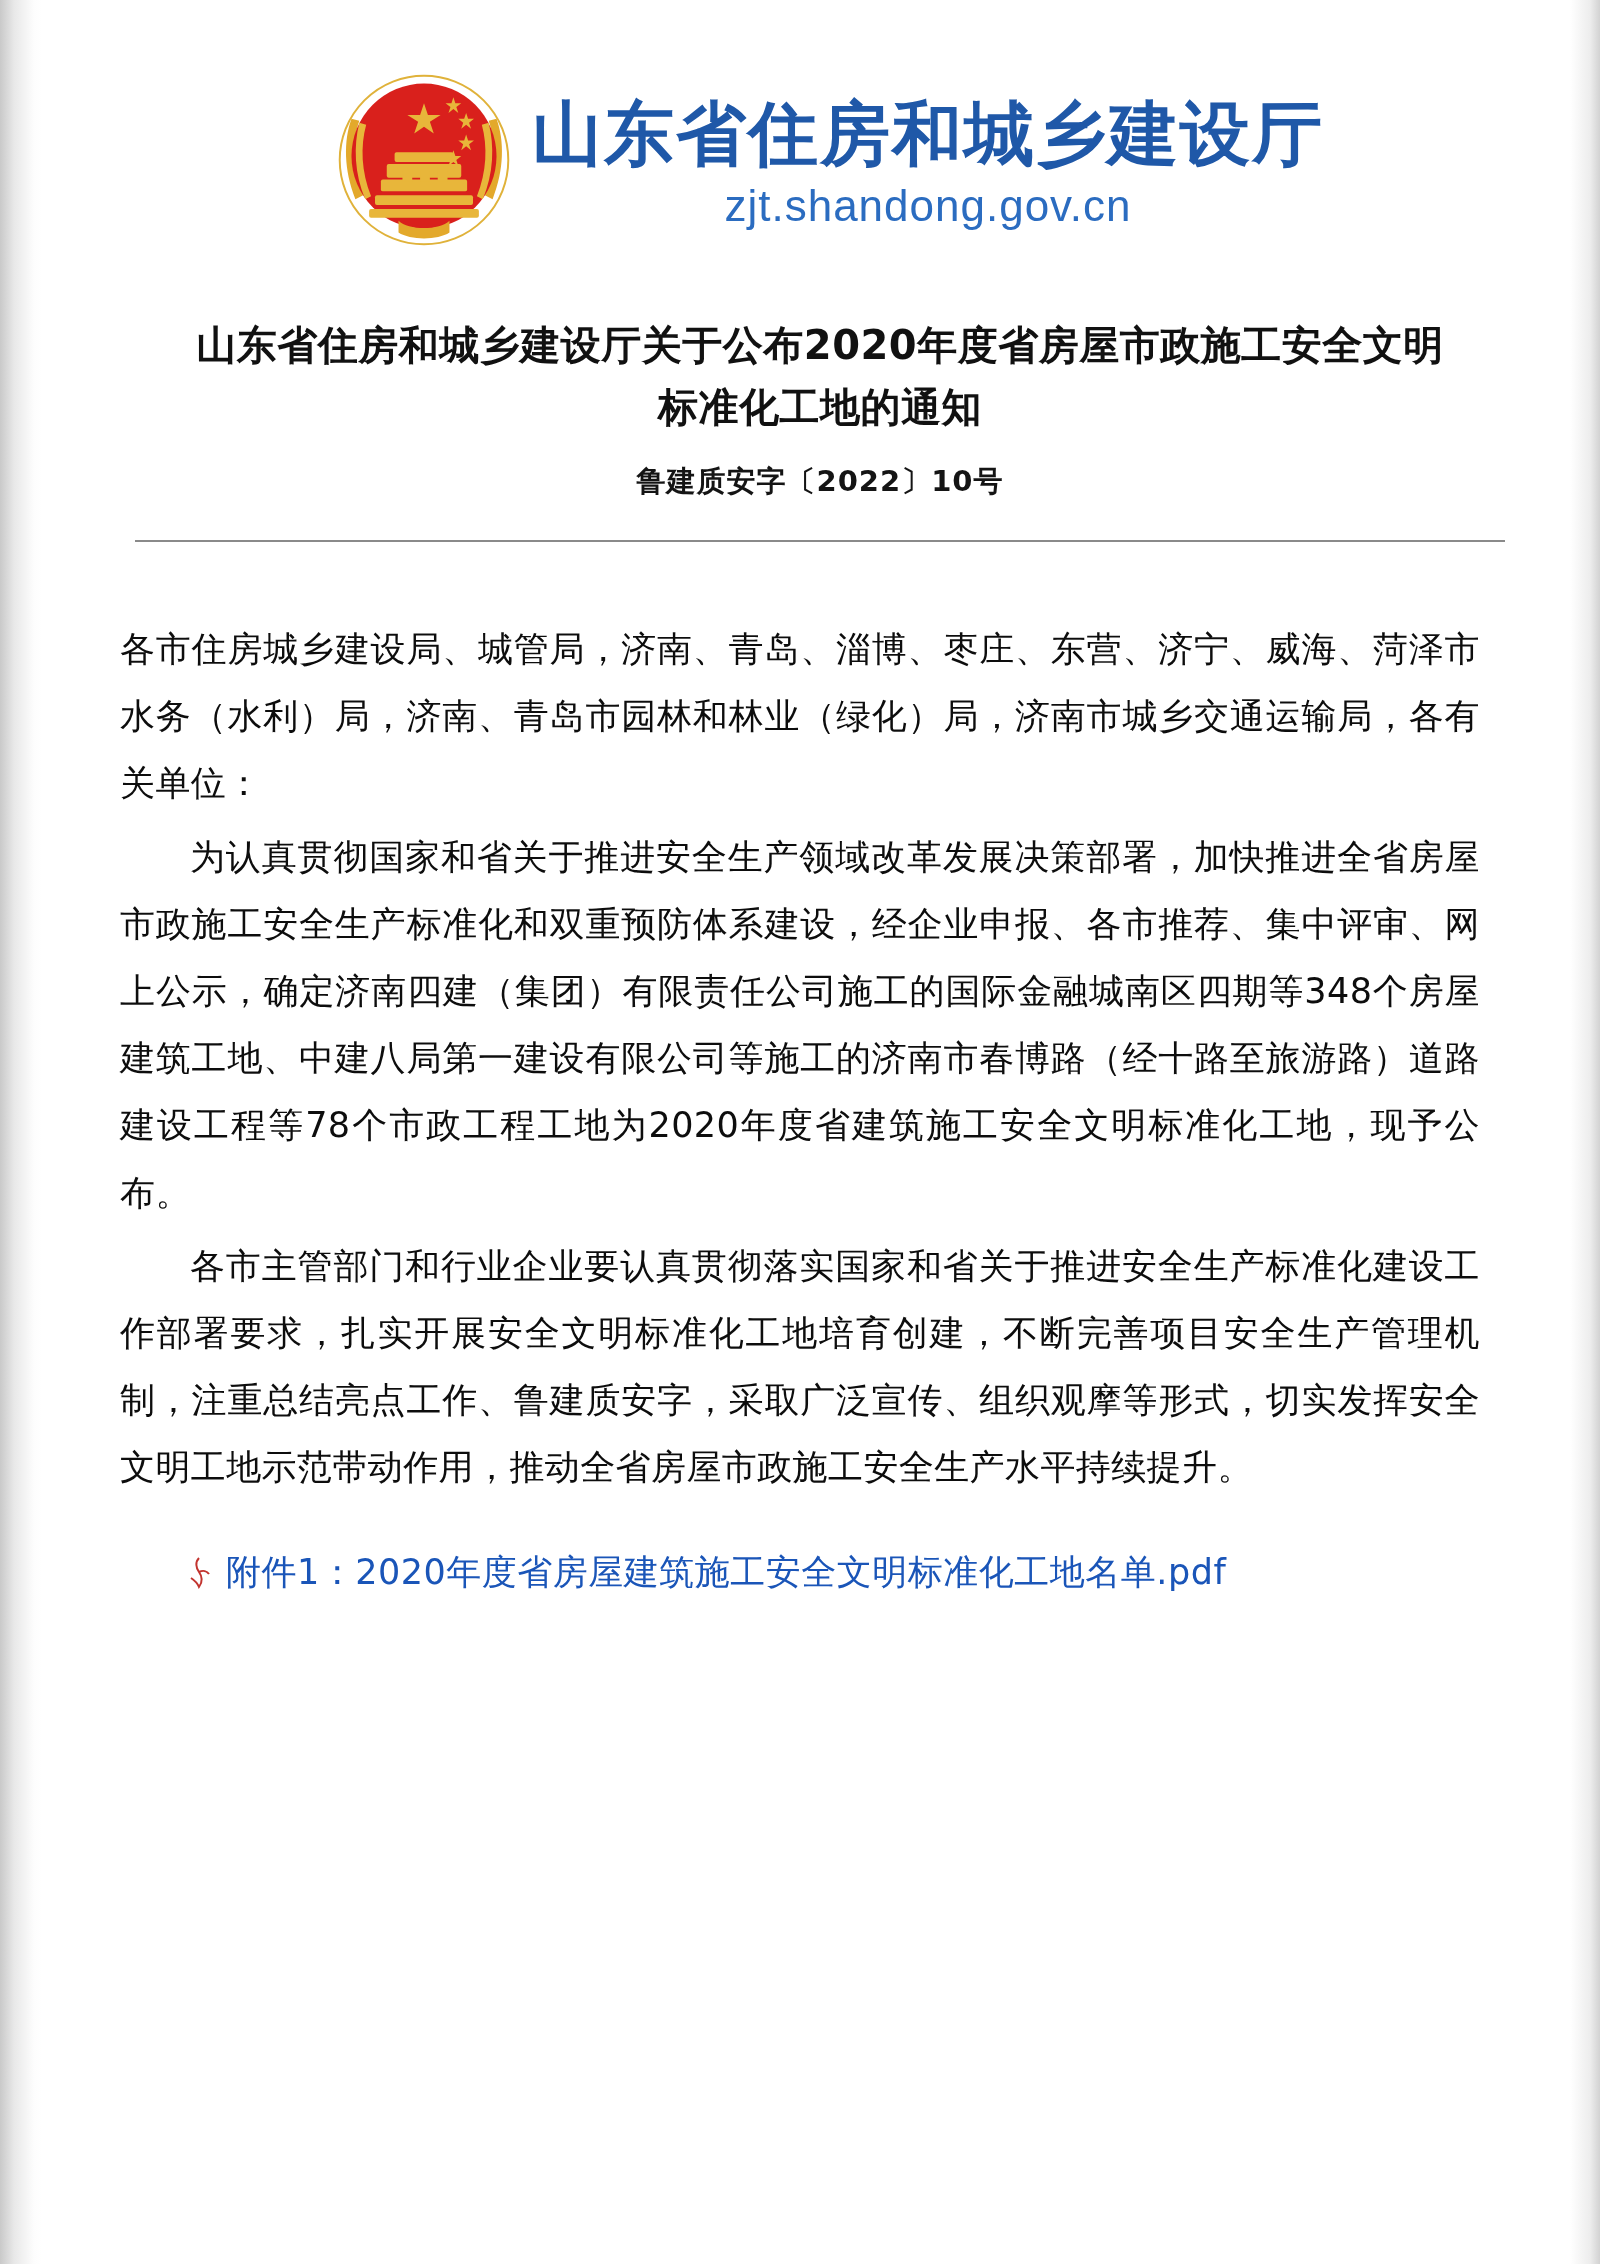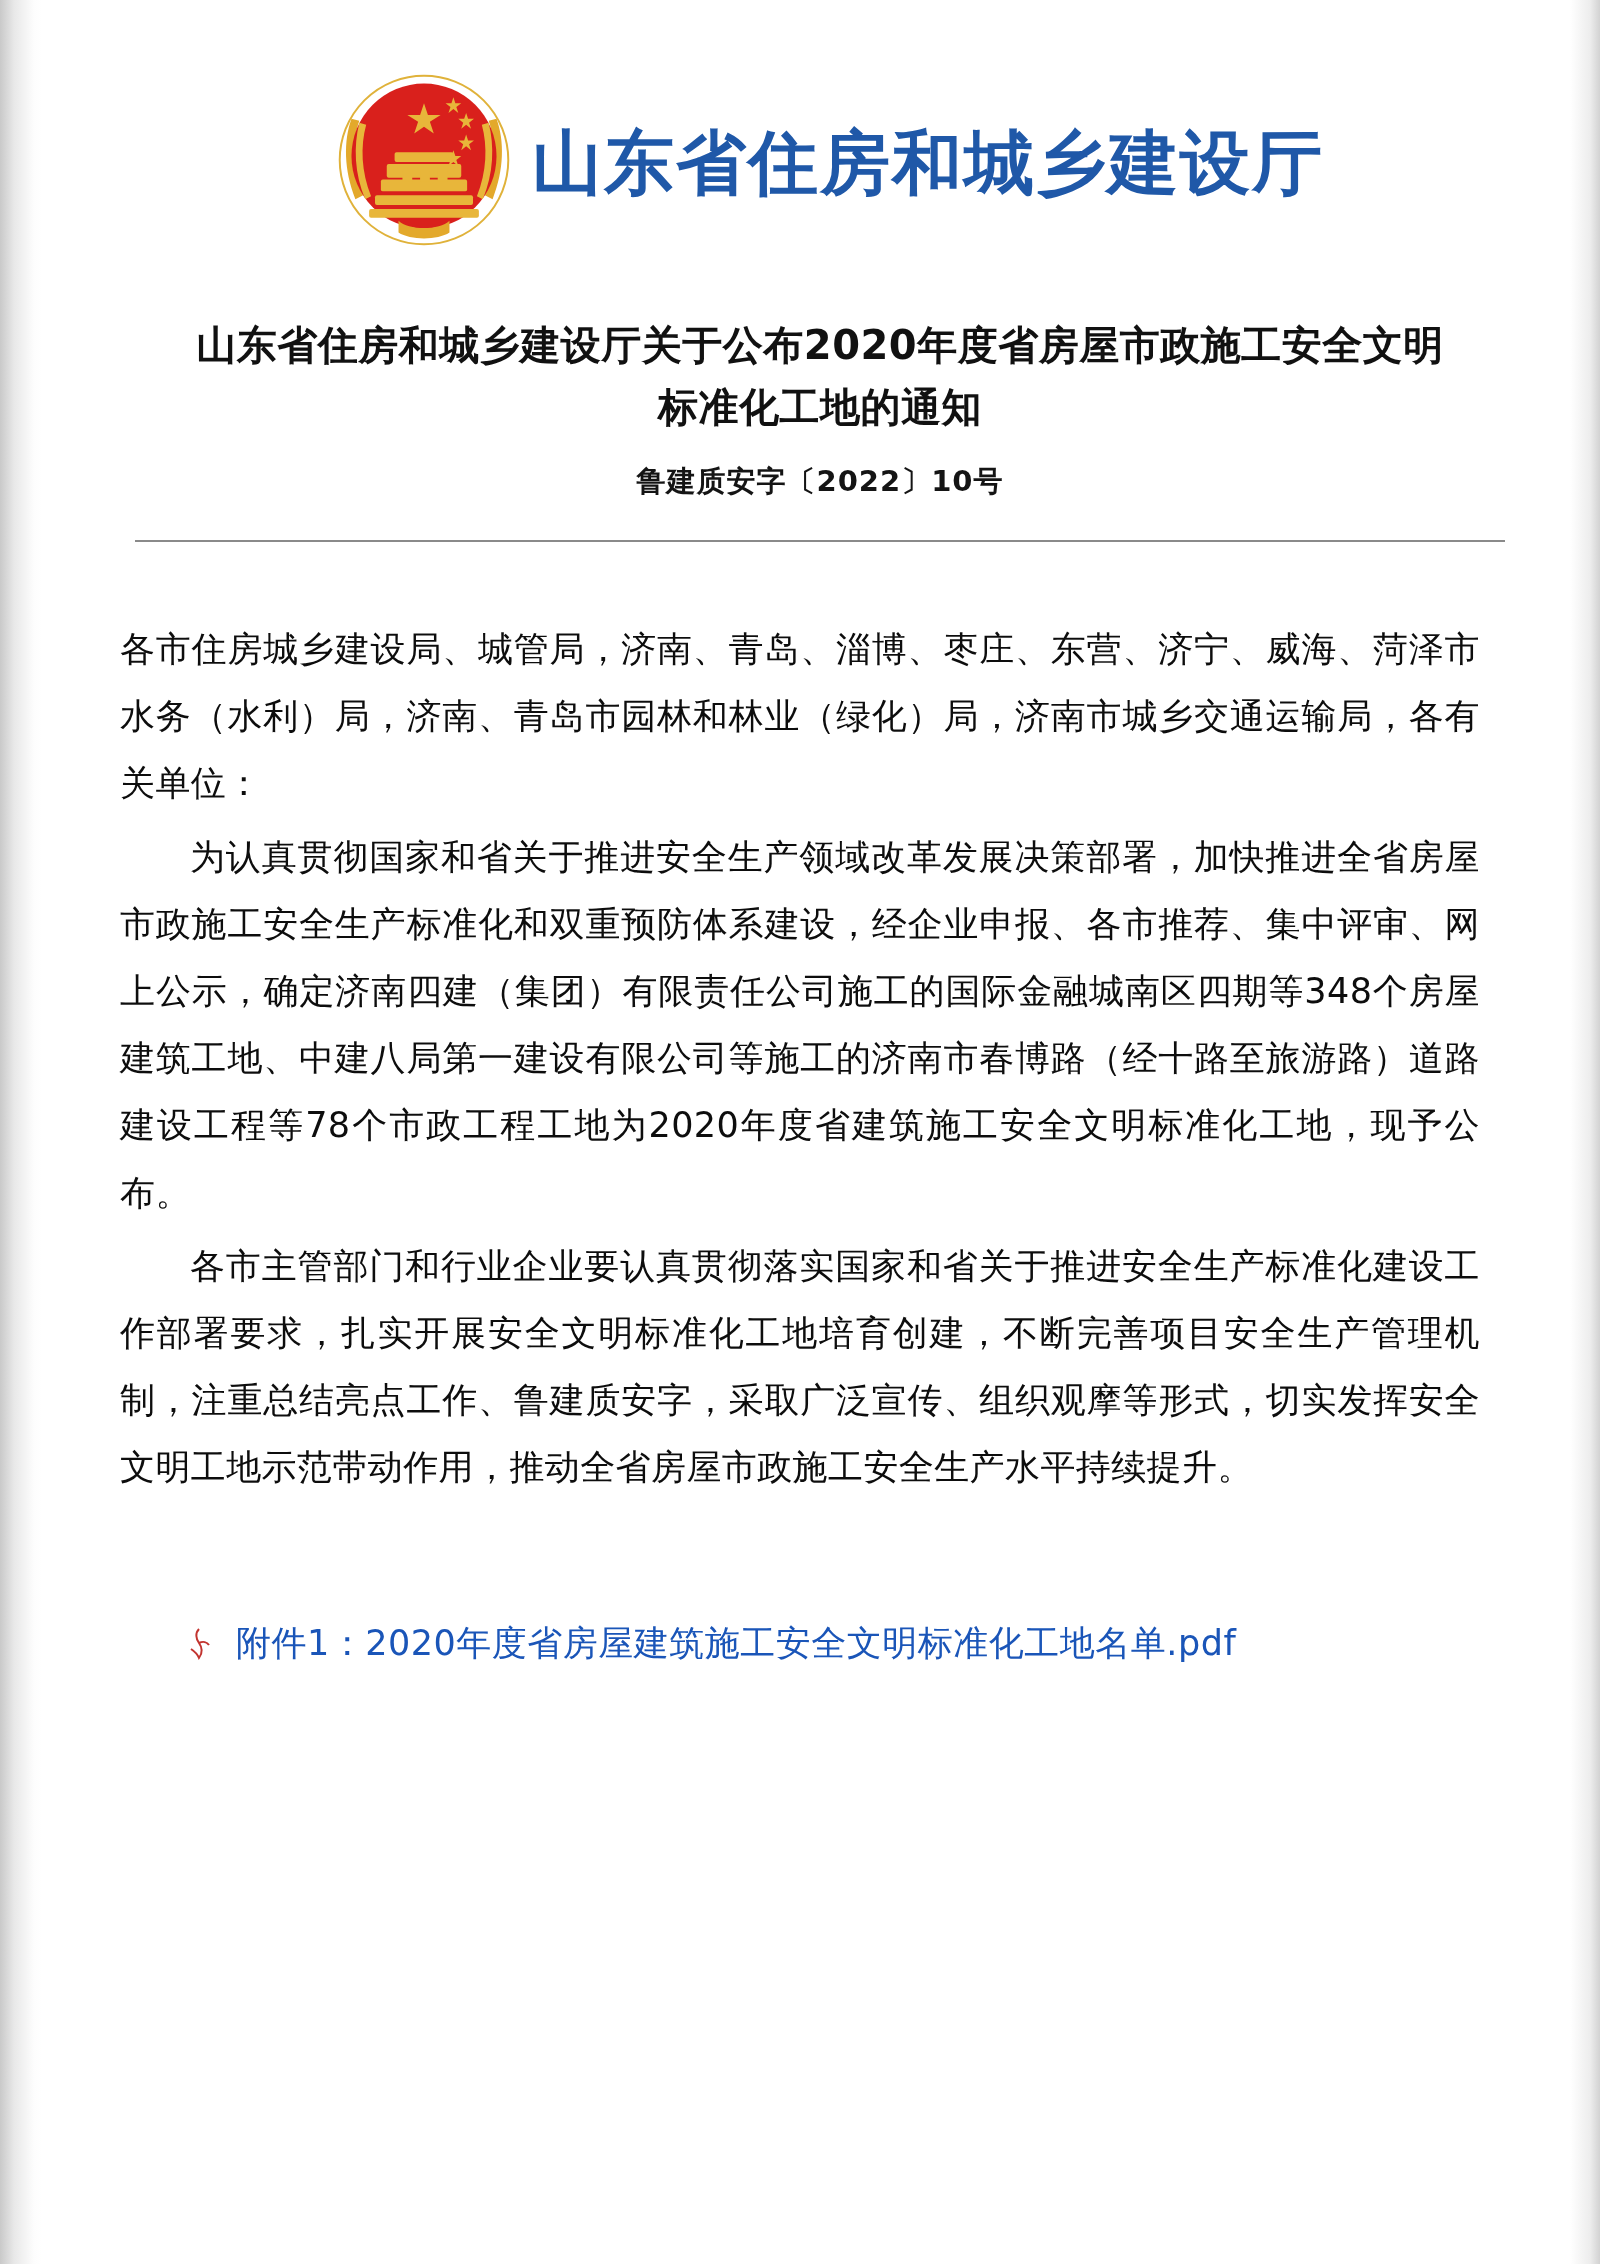--- a/index.html
+++ b/index.html
@@ -124,24 +124,24 @@
   }
   .body-text p {
     margin: 0 0 6px 0;
   }
   .body-text p.indent {
     text-indent: 2em;
   }
 
   
   .attachment-row {
-    margin-top: 119px;
+    margin-top: 48px;
     display: flex;
     align-items: center;
-    gap: 24px;
+    gap: 14px;
     padding-left: 66px;
   }
   .pdf-icon {
     width: 26px;
     height: 34px;
     position: relative;
     flex: 0 0 auto;
   }
   .attachment-link {
     font-family: "DejaVu Sans", sans-serif;
@@ -196,20 +196,21 @@
             <polygon points="130,90 132,96 138,96 133,100 135,106 130,102 125,106 127,100 122,96 128,96"></polygon>
           </g>
 
           <g fill="#e3a92b">
             <path d="M74 162 C84 172 116 172 126 162 L126 174 C114 182 86 182 74 174 Z"></path>
           </g>
         </svg>
       </div>
       <div class="masthead-text">
         <div class="org-title">山东省住房和城乡建设厅</div>
+        <div class="org-url">zjt.shandong.gov.cn</div>
       </div>
     </div>
 
     <div class="doc-title">山东省住房和城乡建设厅关于公布2020年度省房屋市政施工安全文明标准化工地的通知</div>
     <div class="doc-number">鲁建质安字〔2022〕10号</div>
     <div class="rule"></div>
 
     <div class="body-text">
       <p>各市住房城乡建设局、城管局，济南、青岛、淄博、枣庄、东营、济宁、威海、菏泽市水务（水利）局，济南、青岛市园林和林业（绿化）局，济南市城乡交通运输局，各有关单位：</p>
       <p class="indent">为认真贯彻国家和省关于推进安全生产领域改革发展决策部署，加快推进全省房屋市政施工安全生产标准化和双重预防体系建设，经企业申报、各市推荐、集中评审、网上公示，确定济南四建（集团）有限责任公司施工的国际金融城南区四期等348个房屋建筑工地、中建八局第一建设有限公司等施工的济南市春博路（经十路至旅游路）道路建设工程等78个市政工程工地为2020年度省建筑施工安全文明标准化工地，现予公布。</p>

